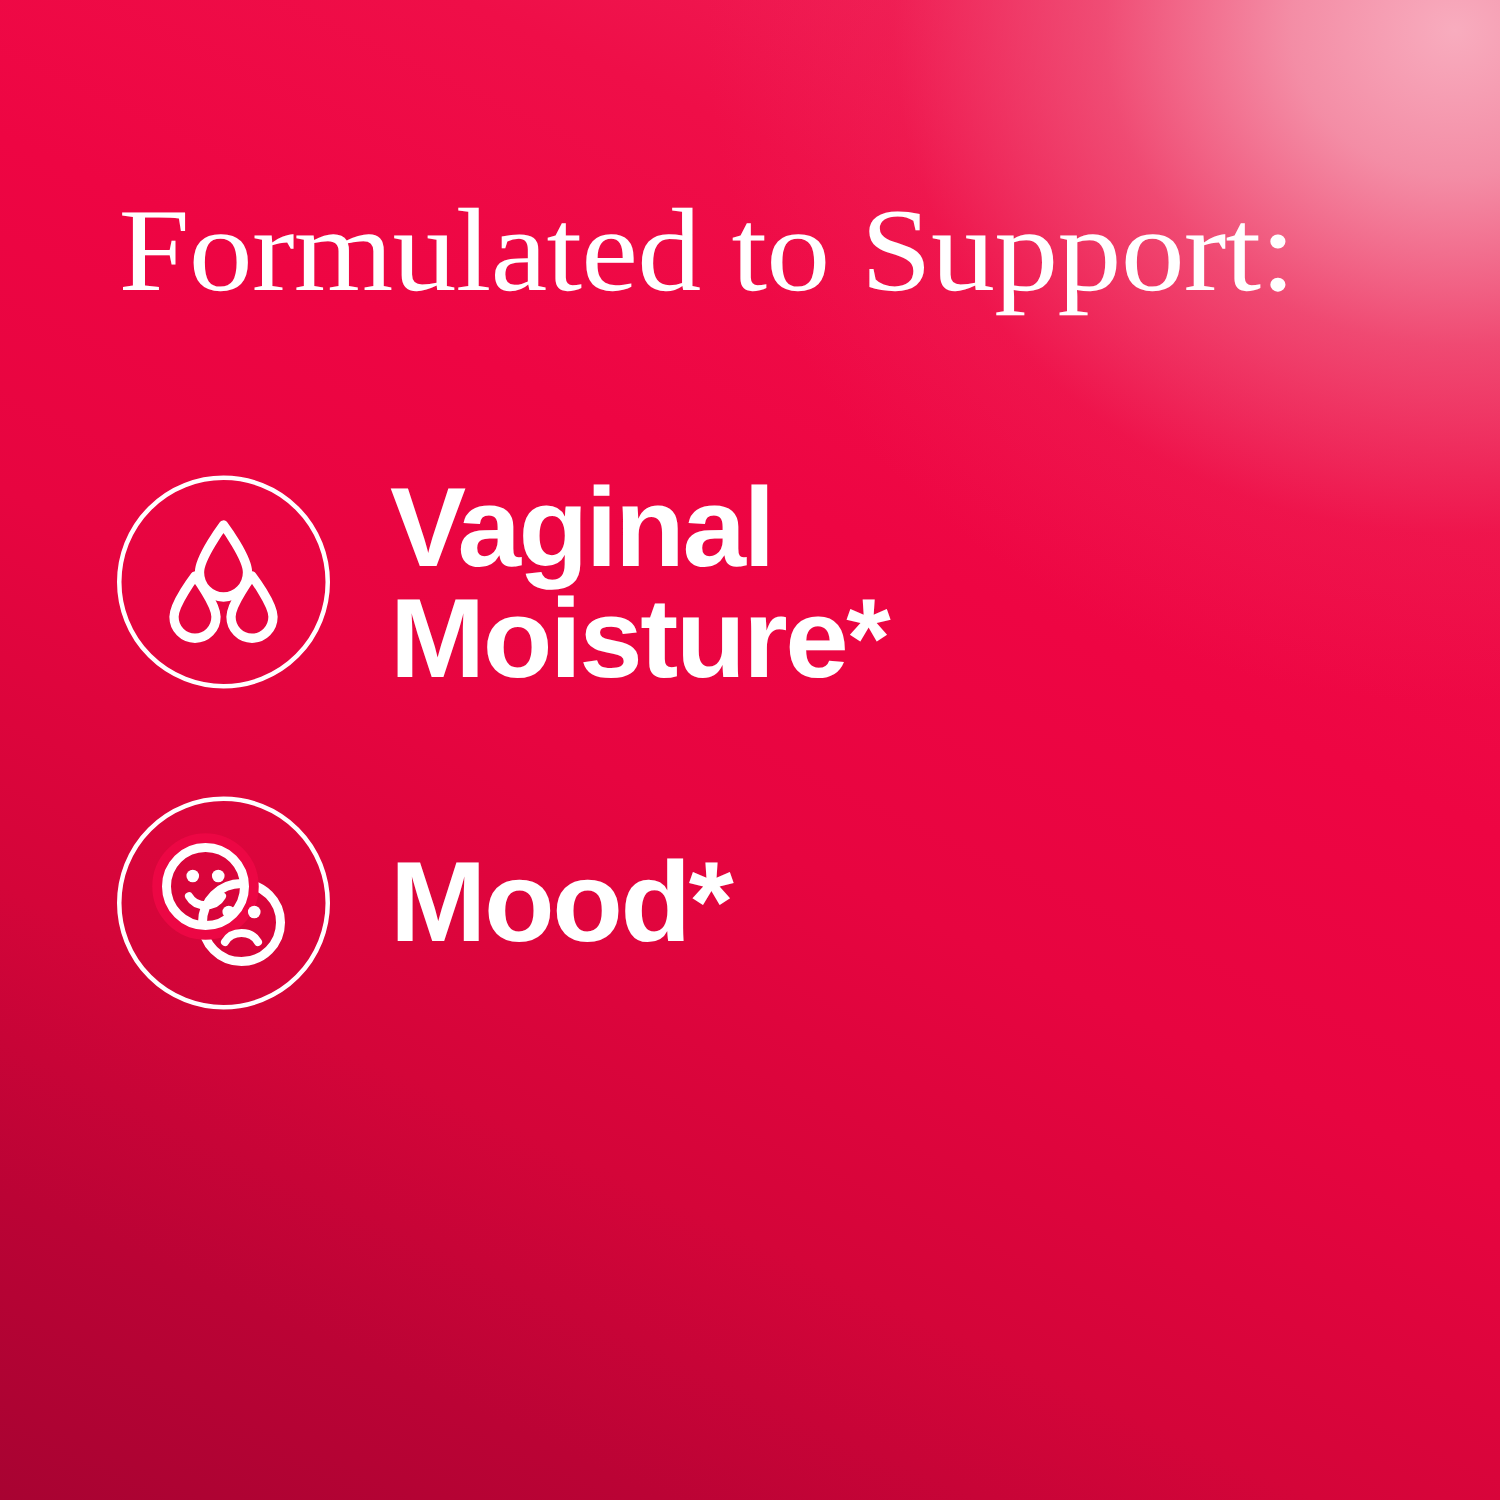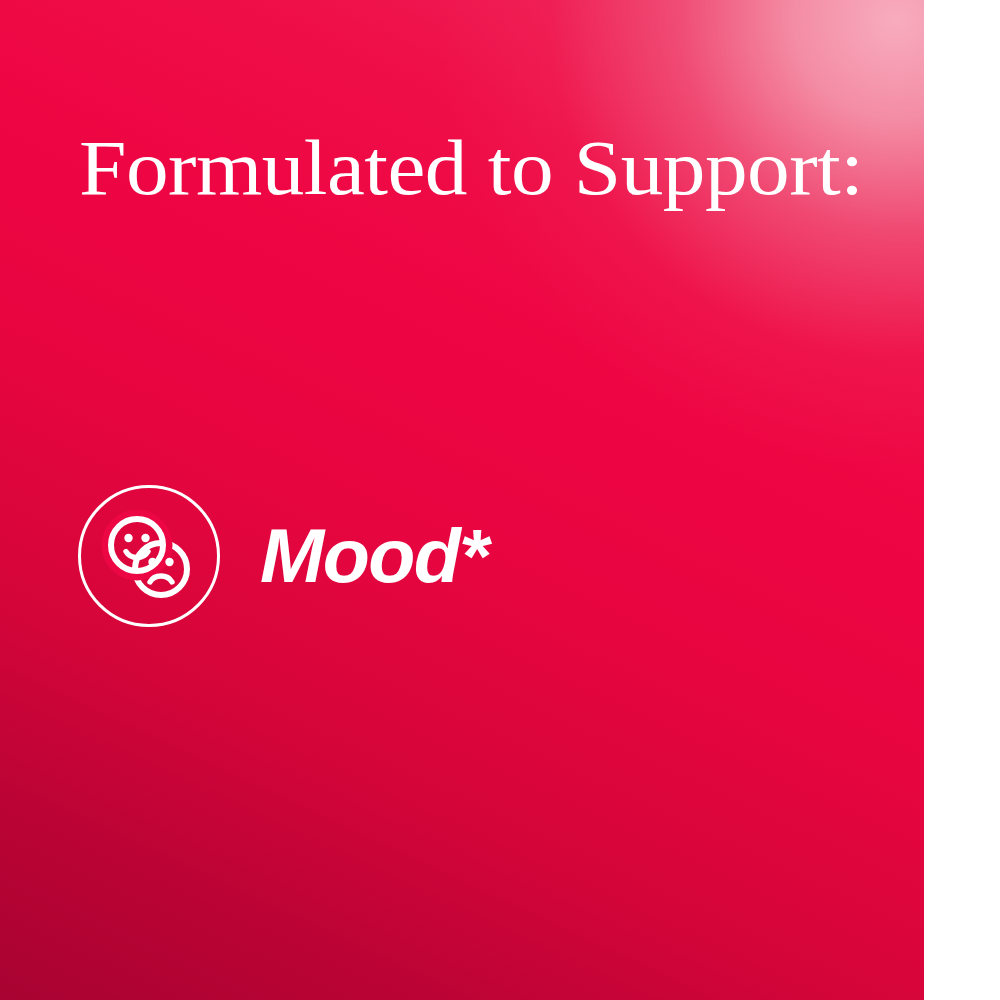--- a/index.html
+++ b/index.html
@@ -5,21 +5,21 @@
   * { margin:0; padding:0; box-sizing:border-box; }
 
   html, body {
     width:1000px; height:1000px;
     overflow:hidden;
     font-family:"Liberation Sans", sans-serif;
   }
 
   #poster {
     position:relative;
-    width:924px;
+    width:1000px;
     height:1000px;
     background:
       radial-gradient(ellipse 78% 70% at 97% 2%,
          rgba(248,172,190,1) 0%,
          rgba(244,150,172,0.92) 14%,
          rgba(240,96,130,0.70) 30%,
          rgba(238,45,92,0.26) 48%,
          rgba(238,25,75,0) 64%),
       linear-gradient(205deg,
          #F02A5F 0%,
@@ -58,21 +58,21 @@
   }
 
   .row {
     position:absolute;
     display:flex;
     align-items:center;
     left:78px;
   }
 
   .row-moisture   { top:313px; }
-  .row-mood       { top:485px;font-style:italic; }
+  .row-mood       { top:531px; }
   .row-relaxation { top:701px; }
 
   .icon-circle {
     position:relative;
     width:142px;
     height:142px;
     border-radius:50%;
     border:3.5px solid #FFFFFF;
     flex:0 0 auto;
     display:flex;
@@ -99,20 +99,36 @@
 </style>
 </head>
 <body>
 
 <div id="poster">
 
   <h1 class="heading">Formulated to Support:</h1>
 
   <div class="rows">
 
+    <div class="row row-moisture">
+      <div class="icon-circle">
+        <svg width="104" height="104" viewBox="0 0 104 104" aria-hidden="true">
+          <g fill="none" stroke="#FFFFFF" stroke-width="6.2" stroke-linejoin="round" stroke-linecap="round">
+
+            <path d="M52 14 C52 14 68 35.5 68 45.5 C68 54.8 60.8 62 52 62 C43.2 62 36 54.8 36 45.5 C36 35.5 52 14 52 14 Z"></path>
+
+            <path d="M33 48 C33 48 47 66.5 47 75.2 C47 83.3 40.7 89.5 33 89.5 C25.3 89.5 19 83.3 19 75.2 C19 66.5 33 48 33 48 Z"></path>
+
+            <path d="M71 48 C71 48 85 66.5 85 75.2 C85 83.3 78.7 89.5 71 89.5 C63.3 89.5 57 83.3 57 75.2 C57 66.5 71 48 71 48 Z"></path>
+          </g>
+        </svg>
+      </div>
+      <div class="row-label">Vaginal
+Moisture*</div>
+    </div>
 
     <div class="row row-mood">
       <div class="icon-circle">
         <svg width="104" height="104" viewBox="0 0 104 104" aria-hidden="true">
           <g fill="none" stroke="#FFFFFF" stroke-width="6" stroke-linecap="round" stroke-linejoin="round">
 
             <circle cx="64" cy="65" r="26"></circle>
 
             <circle cx="40" cy="41" r="29.5" stroke-width="12" stroke="#EC0744"></circle>
             <circle cx="40" cy="41" r="26"></circle>

